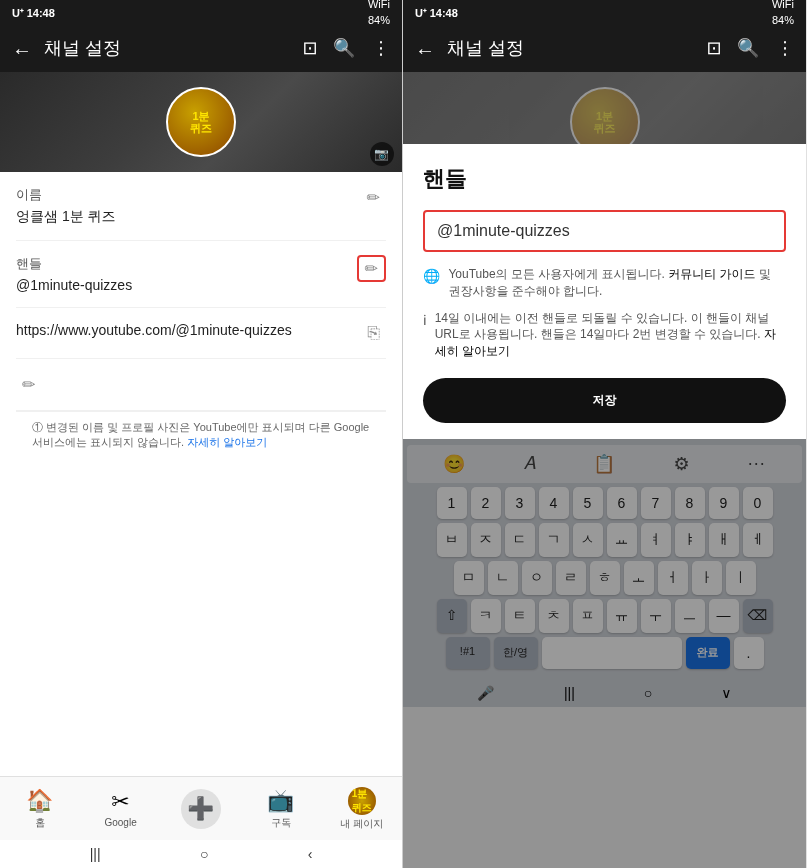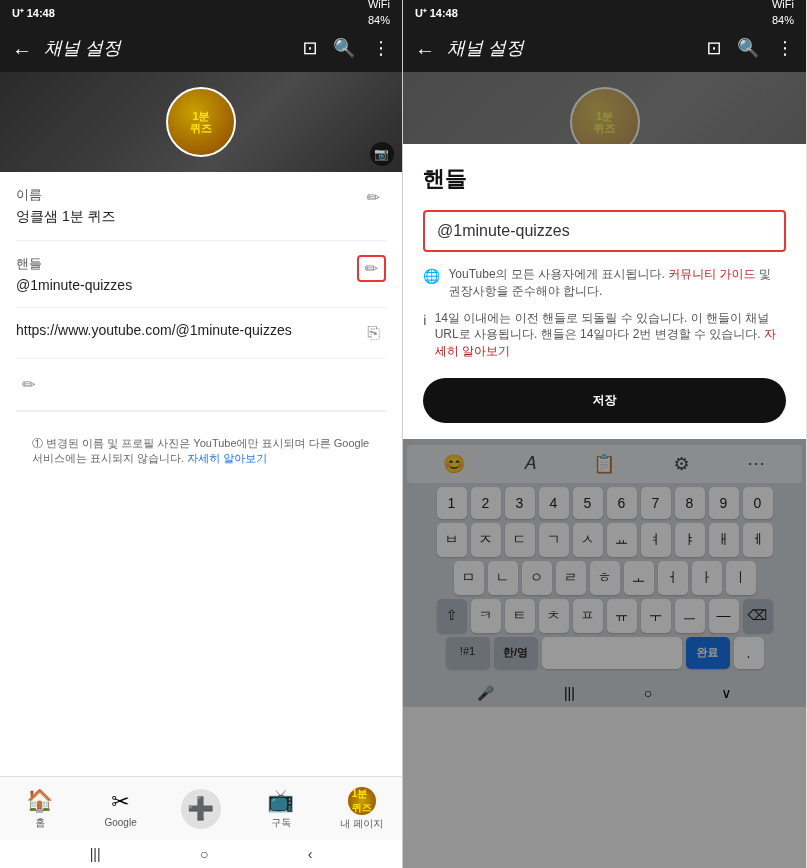--- a/index.html
+++ b/index.html
@@ -58,21 +58,20 @@
       font-size: 20px;
       cursor: pointer;
       color: white;
     }
 
     .nav-bar .title {
       flex: 1;
       font-size: 18px;
       font-weight: 500;
       color: white;
-      font-style: italic;
     }
 
     .nav-bar .icons {
       display: flex;
       align-items: center;
       gap: 16px;
     }
 
     .nav-bar .icon {
       font-size: 18px;
@@ -179,21 +178,21 @@
       position: absolute;
       right: 3px;
       top: 3px;
       width: 18px;
       height: 18px;
       background: white;
       border-radius: 50%;
     }
 
     .footer-note {
-      padding: 24px 16px;
+      padding: 8px 16px;
       font-size: 11px;
       color: #666;
       background: white;
       border-top: 1px solid #f0f0f0;
     }
 
     .footer-note a {
       color: #1a73e8;
       text-decoration: none;
     }
@@ -295,21 +294,21 @@
       line-height: 1.4;
     }
 
     .modal-info .info-icon {
       font-size: 14px;
       flex-shrink: 0;
       margin-top: 1px;
     }
 
     .modal-info a {
-      color: #b91c1c;
+      color: #000000;
       text-decoration: none;
     }
 
     .modal-save-btn {
       width: 100%;
       background: #111;
       color: white;
       border: none;
       border-radius: 24px;
       padding: 14px;
@@ -593,21 +592,21 @@
           <div class="kb-key">ㅍ</div>
           <div class="kb-key">ㅠ</div>
           <div class="kb-key">ㅜ</div>
           <div class="kb-key">ㅡ</div>
           <div class="kb-key">—</div>
           <div class="kb-key dark">⌫</div>
         </div>
 
         <div class="kb-row">
           <div class="kb-key dark wide" style="font-size:11px;">!#1</div>
-          <div class="kb-key dark wide" style="font-size:11px;font-weight:bold;">한/영</div>
+          <div class="kb-key dark wide" style="font-size:11px;">한/영</div>
           <div class="kb-key space"></div>
           <div class="kb-key blue wide" style="font-size:11px;">완료</div>
           <div class="kb-key">.</div>
         </div>
       </div>
 
       <div style="height:28px;background:#d1d5db;display:flex;align-items:center;justify-content:space-around;padding:0 40px;">
         <span style="font-size:14px;">🎤</span>
         <span style="font-size:14px;">|||</span>
         <span style="font-size:14px;">○</span>

